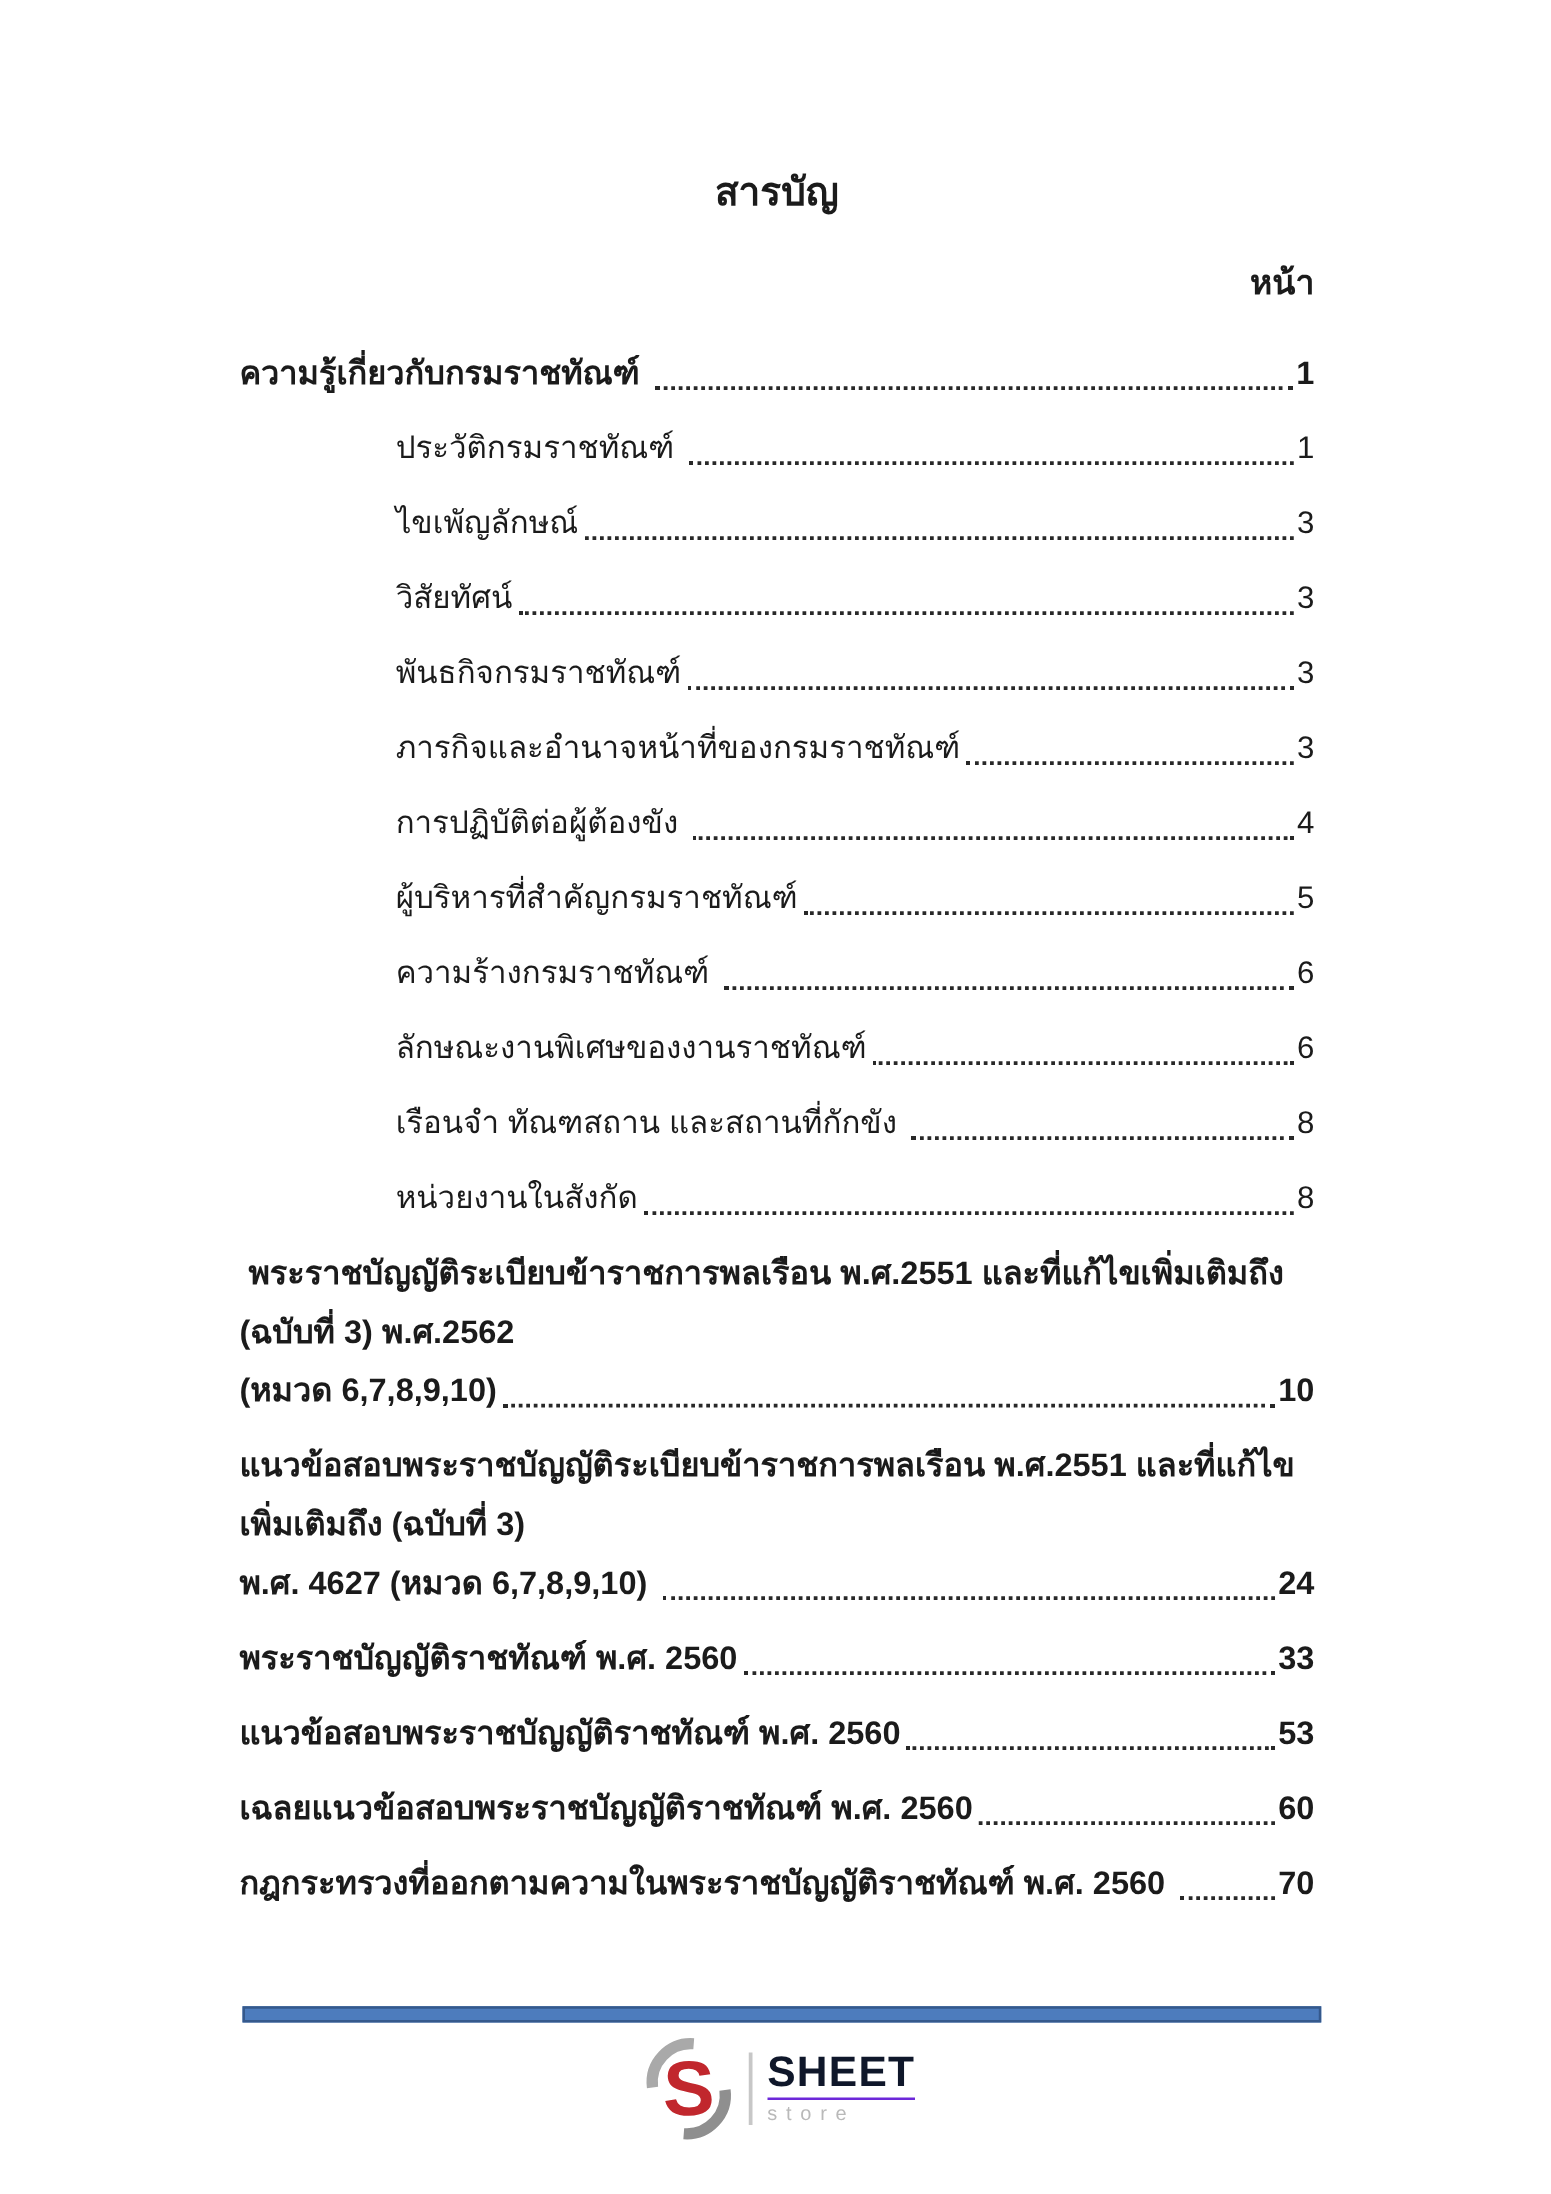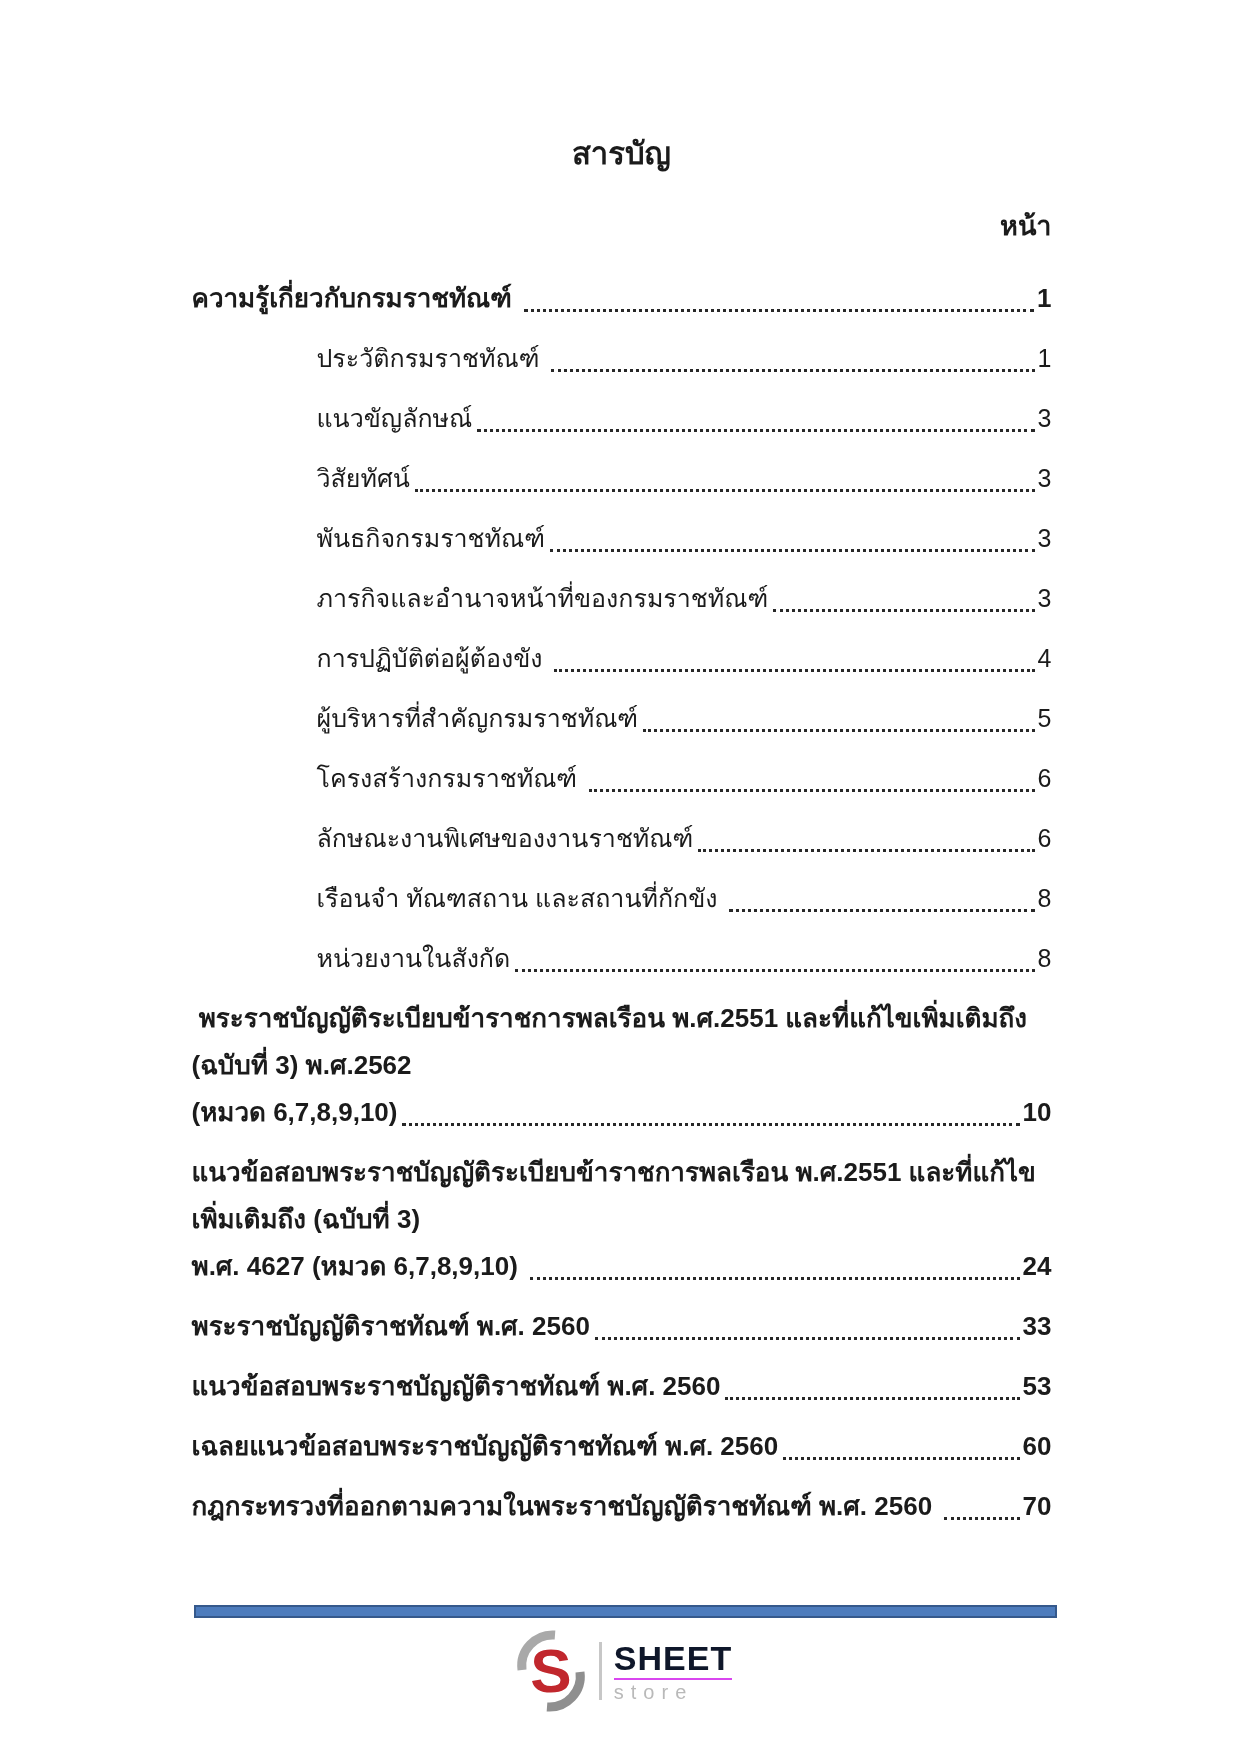--- a/index.html
+++ b/index.html
@@ -91,26 +91,26 @@
     margin: 0 12px 0 6px;
   }
   .logo-text .logo-name {
     font-size: 34px;
     font-weight: 700;
     letter-spacing: 1px;
     color: #737373;
     line-height: 36px;
   }
   .logo-text .logo-sub {
-    font-size: 20px;
+    font-size: 16px;
     font-weight: 400;
     letter-spacing: 7px;
     color: #b9b9b9;
     line-height: 20px;
-    border-top: 2px solid #d946ef;
+    border-top: 2px solid #6d28d9;
     margin-top: 2px;
     padding-top: 2px;
   }
 </style>
 </head>
 <body>
 
 <div class="page">
 
   <div class="content">
@@ -126,21 +126,21 @@
         </div>
         <div class="entry indent">
           <div class="line">
             <span class="txt">ประวัติกรมราชทัณฑ์ </span>
             <span class="leader"></span>
             <span class="pg">1</span>
           </div>
         </div>
         <div class="entry indent">
           <div class="line">
-            <span class="txt">แนวขัญลักษณ์</span>
+            <span class="txt">ไขเพัญลักษณ์</span>
             <span class="leader"></span>
             <span class="pg">3</span>
           </div>
         </div>
         <div class="entry indent">
           <div class="line">
             <span class="txt">วิสัยทัศน์</span>
             <span class="leader"></span>
             <span class="pg">3</span>
           </div>
@@ -168,21 +168,21 @@
         </div>
         <div class="entry indent">
           <div class="line">
             <span class="txt">ผู้บริหารที่สำคัญกรมราชทัณฑ์</span>
             <span class="leader"></span>
             <span class="pg">5</span>
           </div>
         </div>
         <div class="entry indent">
           <div class="line">
-            <span class="txt">โครงสร้างกรมราชทัณฑ์ </span>
+            <span class="txt">ความร้างกรมราชทัณฑ์ </span>
             <span class="leader"></span>
             <span class="pg">6</span>
           </div>
         </div>
         <div class="entry indent">
           <div class="line">
             <span class="txt">ลักษณะงานพิเศษของงานราชทัณฑ์</span>
             <span class="leader"></span>
             <span class="pg">6</span>
           </div>

